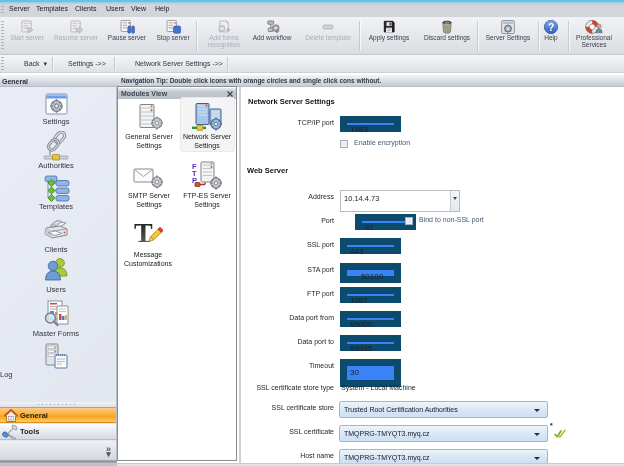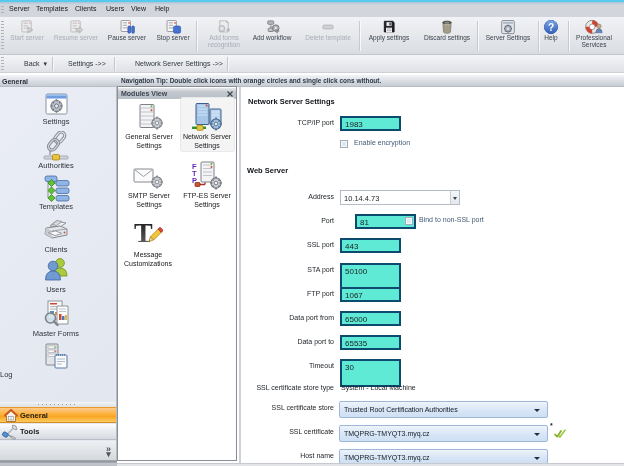--- a/index.html
+++ b/index.html
@@ -65,21 +65,21 @@
 .tile { position:absolute; text-align:center; }
 .tile svg { display:block; margin:0 auto; }
 .tile .ttext { font-size:7px; color:#16181c; line-height:8.5px; margin-top:2px;}
 #tile-nss-bg { position:absolute; left:62px; top:10px; width:55px; height:55px; background:#f4f4f5; border:1px solid #e9e9ea; border-radius:3px;}
 
 
 #content { left:237px; top:87px; width:387px; height:374px; background:#fff;text-decoration:underline;}
 .h1 { position:absolute; font-size:7.5px; font-weight:bold; color:#101317; }
 .flabel { position:absolute; font-size:7px; color:#1c2025; text-align:right; }
 .fval { position:absolute; font-size:7px; color:#1c2025; }
-.tbox { position:absolute; border:2px solid #0c4a6e; background:#5eead4; font-size:8px; color:#1c2025; padding:2px 0 0 3px; }
+.tbox { position:absolute; border:7px solid #0c4a6e; background:#3b82f6; font-size:8px; color:#1c2025; padding:2px 0 0 3px; }
 .combo { position:absolute; border:1px solid #b6bcc4; background:#fff; font-size:7.5px; color:#1c2025; }
 .combo .cv { position:absolute; left:3px; top:3px; }
 .combo .cbtn { position:absolute; right:0; top:0; bottom:0; width:9px; border-left:1px solid #c9ccd2;
   background:linear-gradient(#f5f7f9,#e4e8ec); }
 .combo .cbtn::after { content:""; position:absolute; left:2px; top:6px;
   border-left:2.5px solid transparent; border-right:2.5px solid transparent; border-top:3px solid #3c4450; }
 .bluedd { position:absolute; border:1px solid #9db7d6; background:linear-gradient(#edf4fc,#d6e5f6 60%,#cfe0f3); font-size:7px; color:#141a22; border-radius:2px;}
 .bluedd .cv { position:absolute; left:4px; top:4px; }
 .bluedd::after { content:""; position:absolute; right:7px; top:7px;
   border-left:3px solid transparent; border-right:3px solid transparent; border-top:3.5px solid #1f2f47; }
@@ -463,35 +463,35 @@
 
     <div class="flabel" style="left:2px;top:32px;width:95px;">TCP/IP port</div>
     <div class="tbox" style="left:103px;top:29px;width:61px;height:15px;">1983</div>
 
     <div class="chk" style="left:103px;top:53px;"></div>
     <div class="chklabel" style="left:117px;top:52px;">Enable encryption</div>
 
     <div class="h1" style="left:10px;top:79px;">Web Server</div>
 
     <div class="flabel" style="left:2px;top:106px;width:95px;">Address</div>
-    <div class="combo" style="left:103px;top:103px;width:120px;height:15px;padding-left:10px;">
+    <div class="combo" style="left:103px;top:103px;width:120px;height:22px;padding-left:10px;">
         <span class="cv">10.14.4.73</span>
         <span class="cbtn"></span>
       </div>
 
     <div class="flabel" style="left:2px;top:130px;width:95px;">Port</div>
     <div class="tbox" style="left:118px;top:127px;width:61px;height:15px;">81</div>
     <div class="chk" style="left:168px;top:130px;"></div>
     <div class="chklabel" style="left:182px;top:129px;">Bind to non-SSL port</div>
 
     <div class="flabel" style="left:2px;top:154px;width:95px;">SSL port</div>
     <div class="tbox" style="left:103px;top:151px;width:61px;height:15px;">443</div>
 
     <div class="flabel" style="left:2px;top:179px;width:95px;">STA port</div>
-    <div class="tbox" style="left:103px;top:176px;width:61px;height:30px;">50100</div>
+    <div class="tbox" style="left:103px;top:176px;width:61px;height:20px;text-align:center;">50100</div>
 
     <div class="flabel" style="left:2px;top:203px;width:95px;">FTP port</div>
     <div class="tbox" style="left:103px;top:200px;width:61px;height:15px;">1067</div>
 
     <div class="flabel" style="left:2px;top:227px;width:95px;">Data port from</div>
     <div class="tbox" style="left:103px;top:224px;width:61px;height:15px;">65000</div>
 
     <div class="flabel" style="left:2px;top:251px;width:95px;">Data port to</div>
     <div class="tbox" style="left:103px;top:248px;width:61px;height:15px;">65535</div>
 

